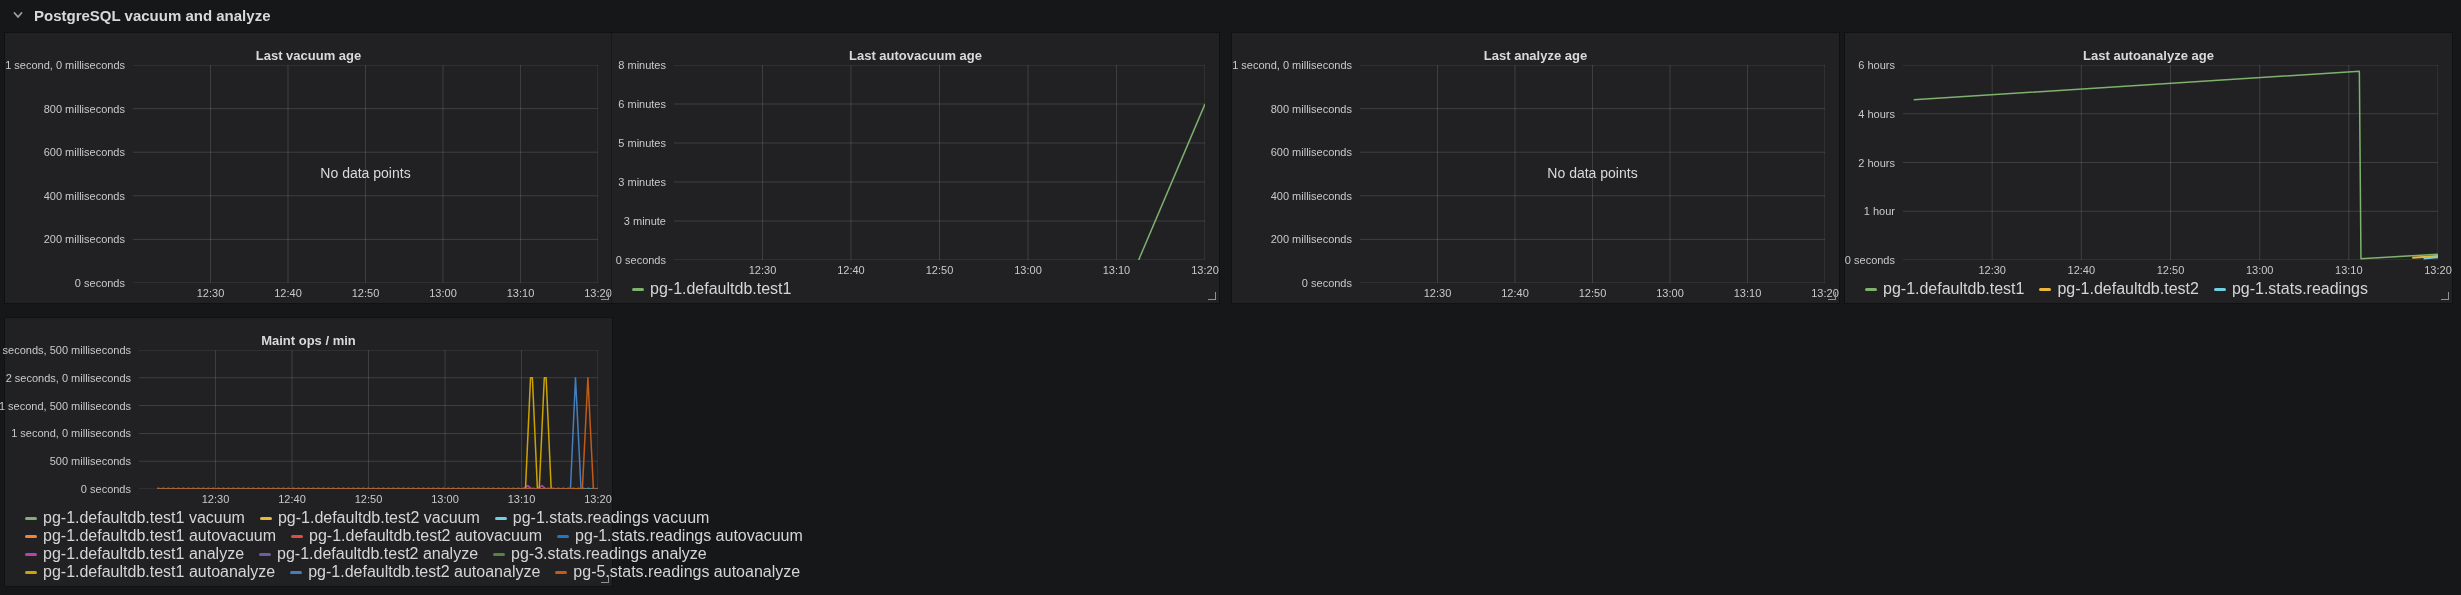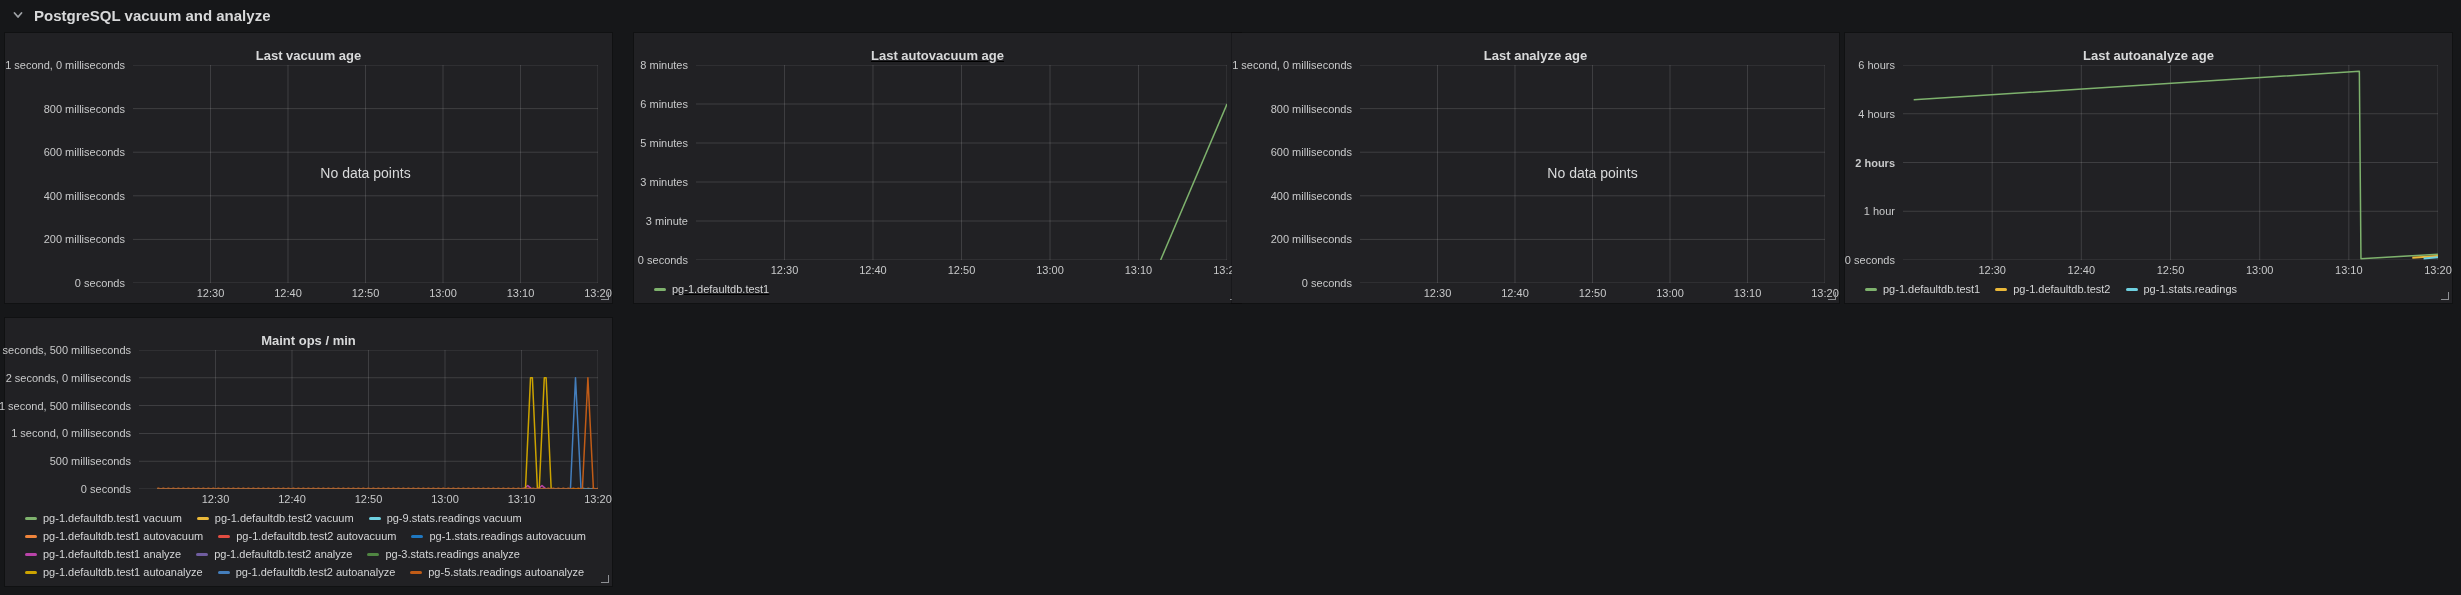--- a/index.html
+++ b/index.html
@@ -43,21 +43,21 @@
   .xrow .spacer{flex:0 0 auto;}
   .xticks{position:relative;flex:1 1 auto;}
   .xticks span{
     position:absolute;top:4px;transform:translateX(-50%);
     font-size:11px;color:#c8c9ca;white-space:nowrap;
   }
   .legend{flex:0 0 auto;padding:0 8px 5px 20px;}
   .legend-row{display:flex;align-items:center;gap:15px;height:18px;}
   .legend-item{display:flex;align-items:center;gap:6px;cursor:pointer;}
   .legend-swatch{width:12px;height:3px;border-radius:1.5px;flex:0 0 auto;}
-  .legend-label{font-size:11px;color:#d4d5d6;white-space:nowrap;}
+  .legend-label{font-size:16px;color:#d4d5d6;white-space:nowrap;}
   .resize-handle{
     position:absolute;right:3px;bottom:3px;width:7px;height:7px;
     border-right:1px solid #8e9094;border-bottom:1px solid #8e9094;
     cursor:nwse-resize;
   }
 </style>
 </head>
 <body>
 
 <div class="row-header">
@@ -103,21 +103,21 @@
           <span style="left: 16.67%;">12:30</span>
           <span style="left: 33.33%;">12:40</span>
           <span style="left: 50%;">12:50</span>
           <span style="left: 66.67%;">13:00</span>
           <span style="left: 83.33%;">13:10</span>
           <span style="left: 100%;">13:20</span>
         </div>
       </div>
       <div class="resize-handle"></div>
     </div>
-    <div class="panel" style="left: 634px; top: 33px; width: 607px; height: 270px; text-decoration: underline;">
+    <div class="panel" style="left: 612px; top: 33px; width: 607px; height: 270px;">
       <div class="panel-title">Last autovacuum age</div>
       <div class="plot-row">
         <div class="ylabels" style="width: 62px;">
           <span style="top: 0%;">8 minutes</span>
           <span style="top: 20%;">6 minutes</span>
           <span style="top: 40%;">5 minutes</span>
           <span style="top: 60%;">3 minutes</span>
           <span style="top: 80%;">3 minute</span>
           <span style="top: 100%;">0 seconds</span>
         </div>
@@ -201,21 +201,21 @@
         </div>
       </div>
       <div class="resize-handle"></div>
     </div>
     <div class="panel" style="left: 1845px; top: 33px; width: 607px; height: 270px;">
       <div class="panel-title">Last autoanalyze age</div>
       <div class="plot-row">
         <div class="ylabels" style="width: 58px;">
           <span style="top: 0%;">6 hours</span>
           <span style="top: 25%;">4 hours</span>
-          <span style="top: 50%; font-weight: bold;">2 hours</span>
+          <span style="top: 50%;">2 hours</span>
           <span style="top: 75%; text-align: right;">1 hour</span>
           <span style="top: 100%;">0 seconds</span>
         </div>
         <div class="plot">
           <svg viewBox="0 0 100 100" preserveAspectRatio="none">
             <line x1="0" x2="100" y1="0" y2="0" stroke="rgba(216,217,218,0.16)" vector-effect="non-scaling-stroke"></line>
             <line x1="0" x2="100" y1="25" y2="25" stroke="rgba(216,217,218,0.16)" vector-effect="non-scaling-stroke"></line>
             <line x1="0" x2="100" y1="50" y2="50" stroke="rgba(216,217,218,0.16)" vector-effect="non-scaling-stroke"></line>
             <line x1="0" x2="100" y1="75" y2="75" stroke="rgba(216,217,218,0.16)" vector-effect="non-scaling-stroke"></line>
             <line x1="0" x2="100" y1="100" y2="100" stroke="rgba(216,217,218,0.16)" vector-effect="non-scaling-stroke"></line>
@@ -309,21 +309,21 @@
           <div class="legend-item">
             <span class="legend-swatch" style="background: rgb(126, 178, 109);"></span>
             <span class="legend-label">pg-1.defaultdb.test1 vacuum</span>
           </div>
           <div class="legend-item">
             <span class="legend-swatch" style="background: rgb(234, 184, 57);"></span>
             <span class="legend-label">pg-1.defaultdb.test2 vacuum</span>
           </div>
           <div class="legend-item">
             <span class="legend-swatch" style="background: rgb(110, 208, 224);"></span>
-            <span class="legend-label">pg-9.stats.readings vacuum</span>
+            <span class="legend-label">pg-1.stats.readings vacuum</span>
           </div>
         </div>
         <div class="legend-row">
           <div class="legend-item">
             <span class="legend-swatch" style="background: rgb(239, 132, 60);"></span>
             <span class="legend-label">pg-1.defaultdb.test1 autovacuum</span>
           </div>
           <div class="legend-item">
             <span class="legend-swatch" style="background: rgb(226, 77, 66);"></span>
             <span class="legend-label">pg-1.defaultdb.test2 autovacuum</span>

